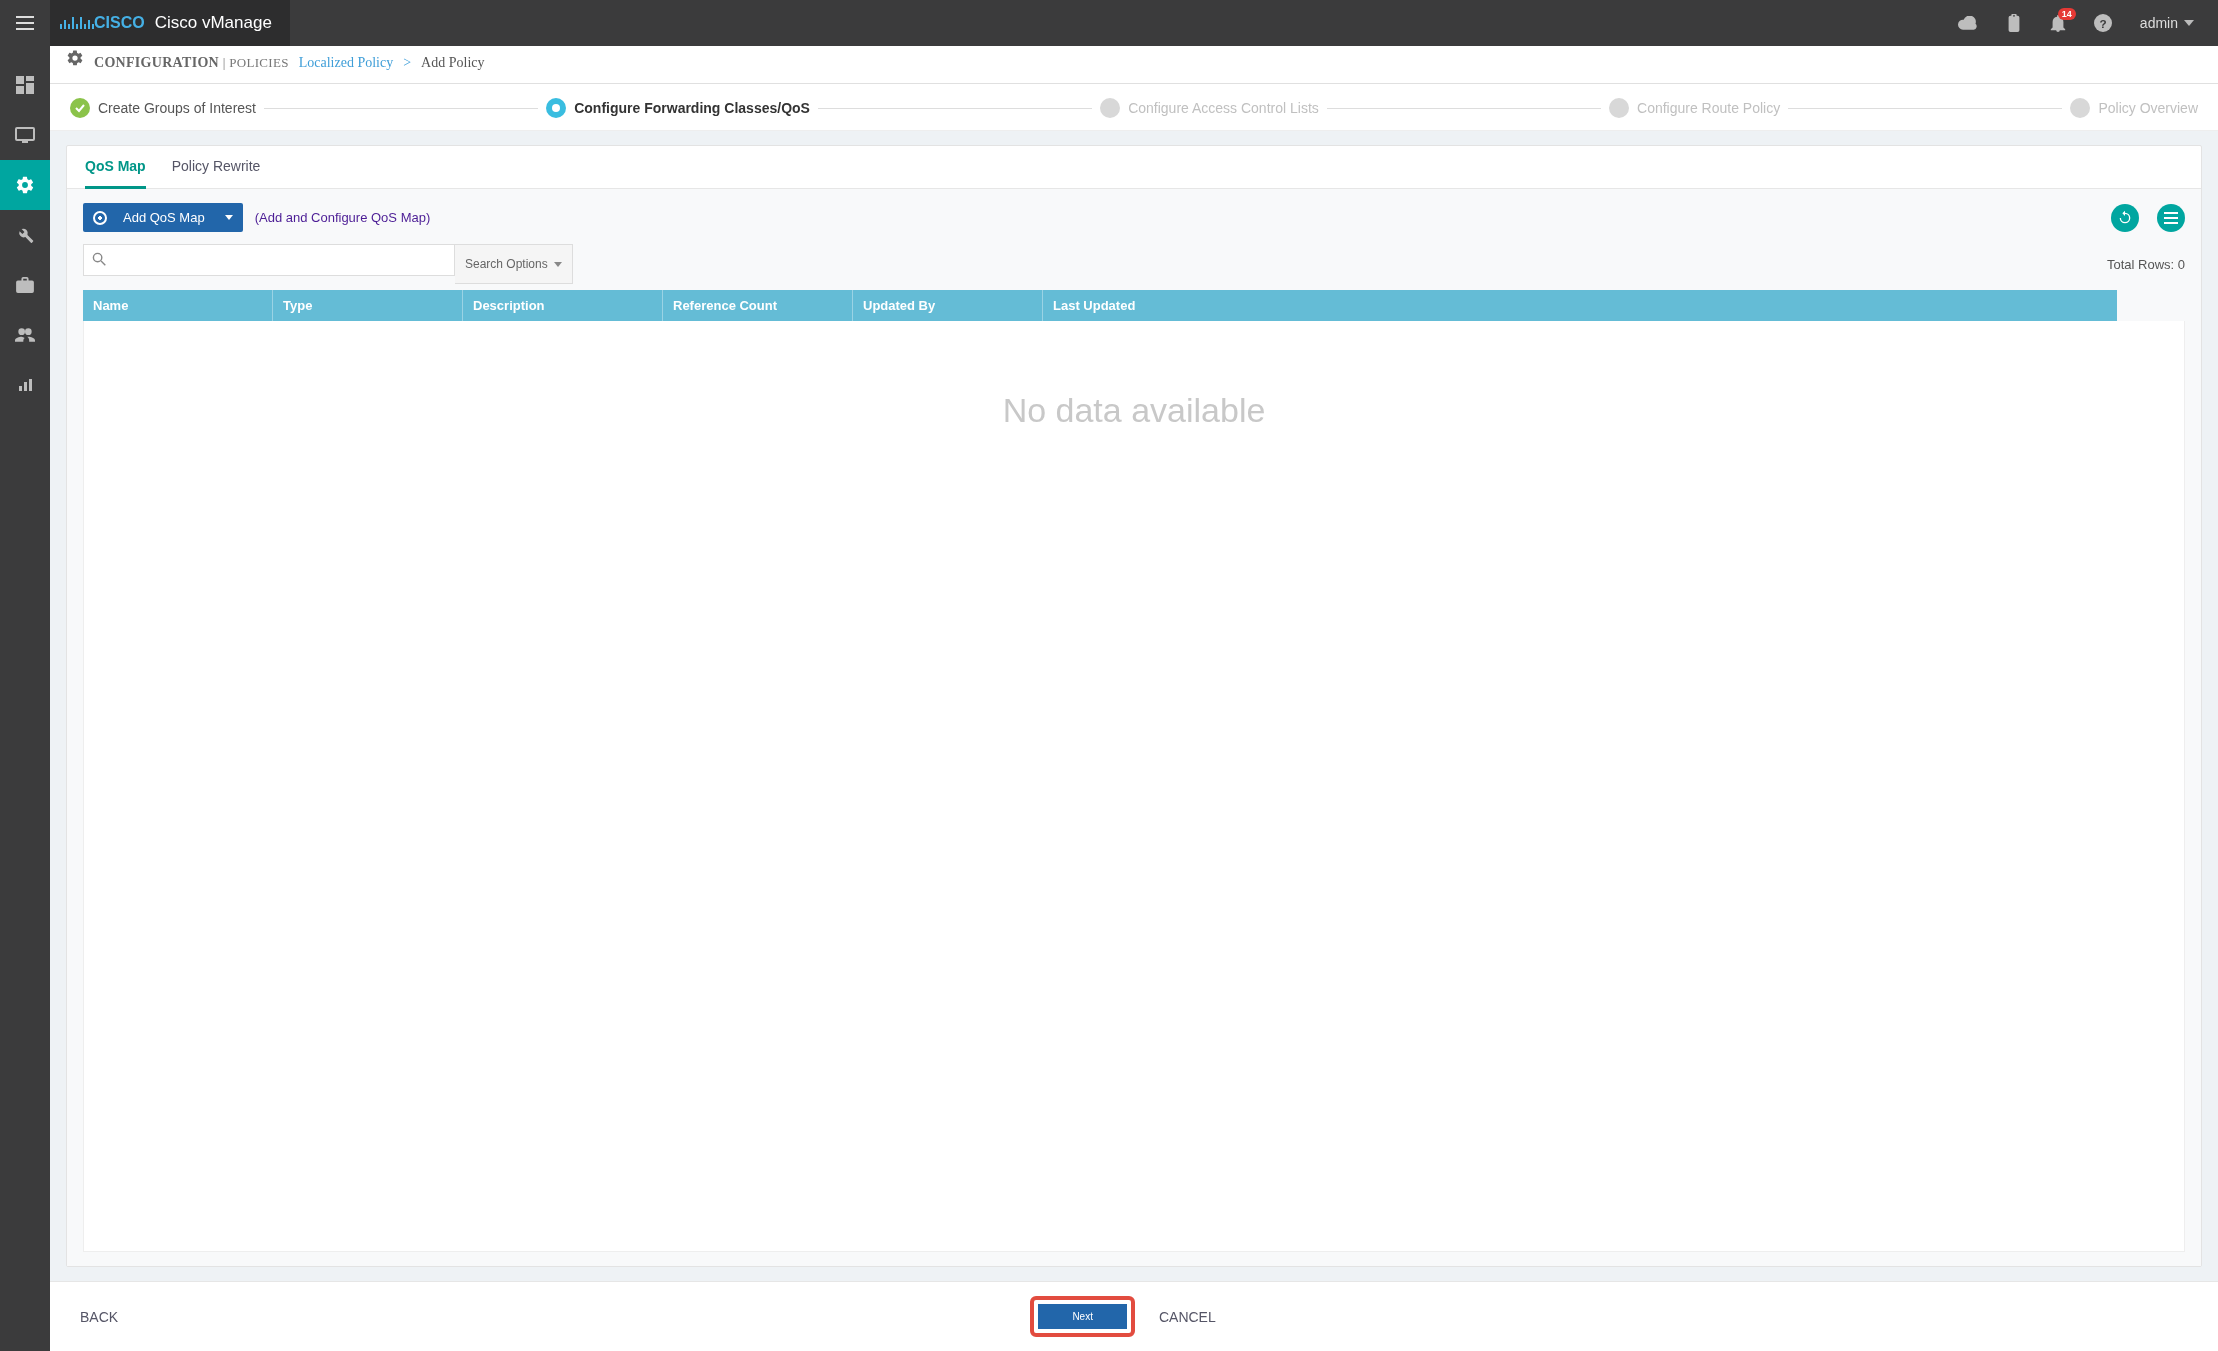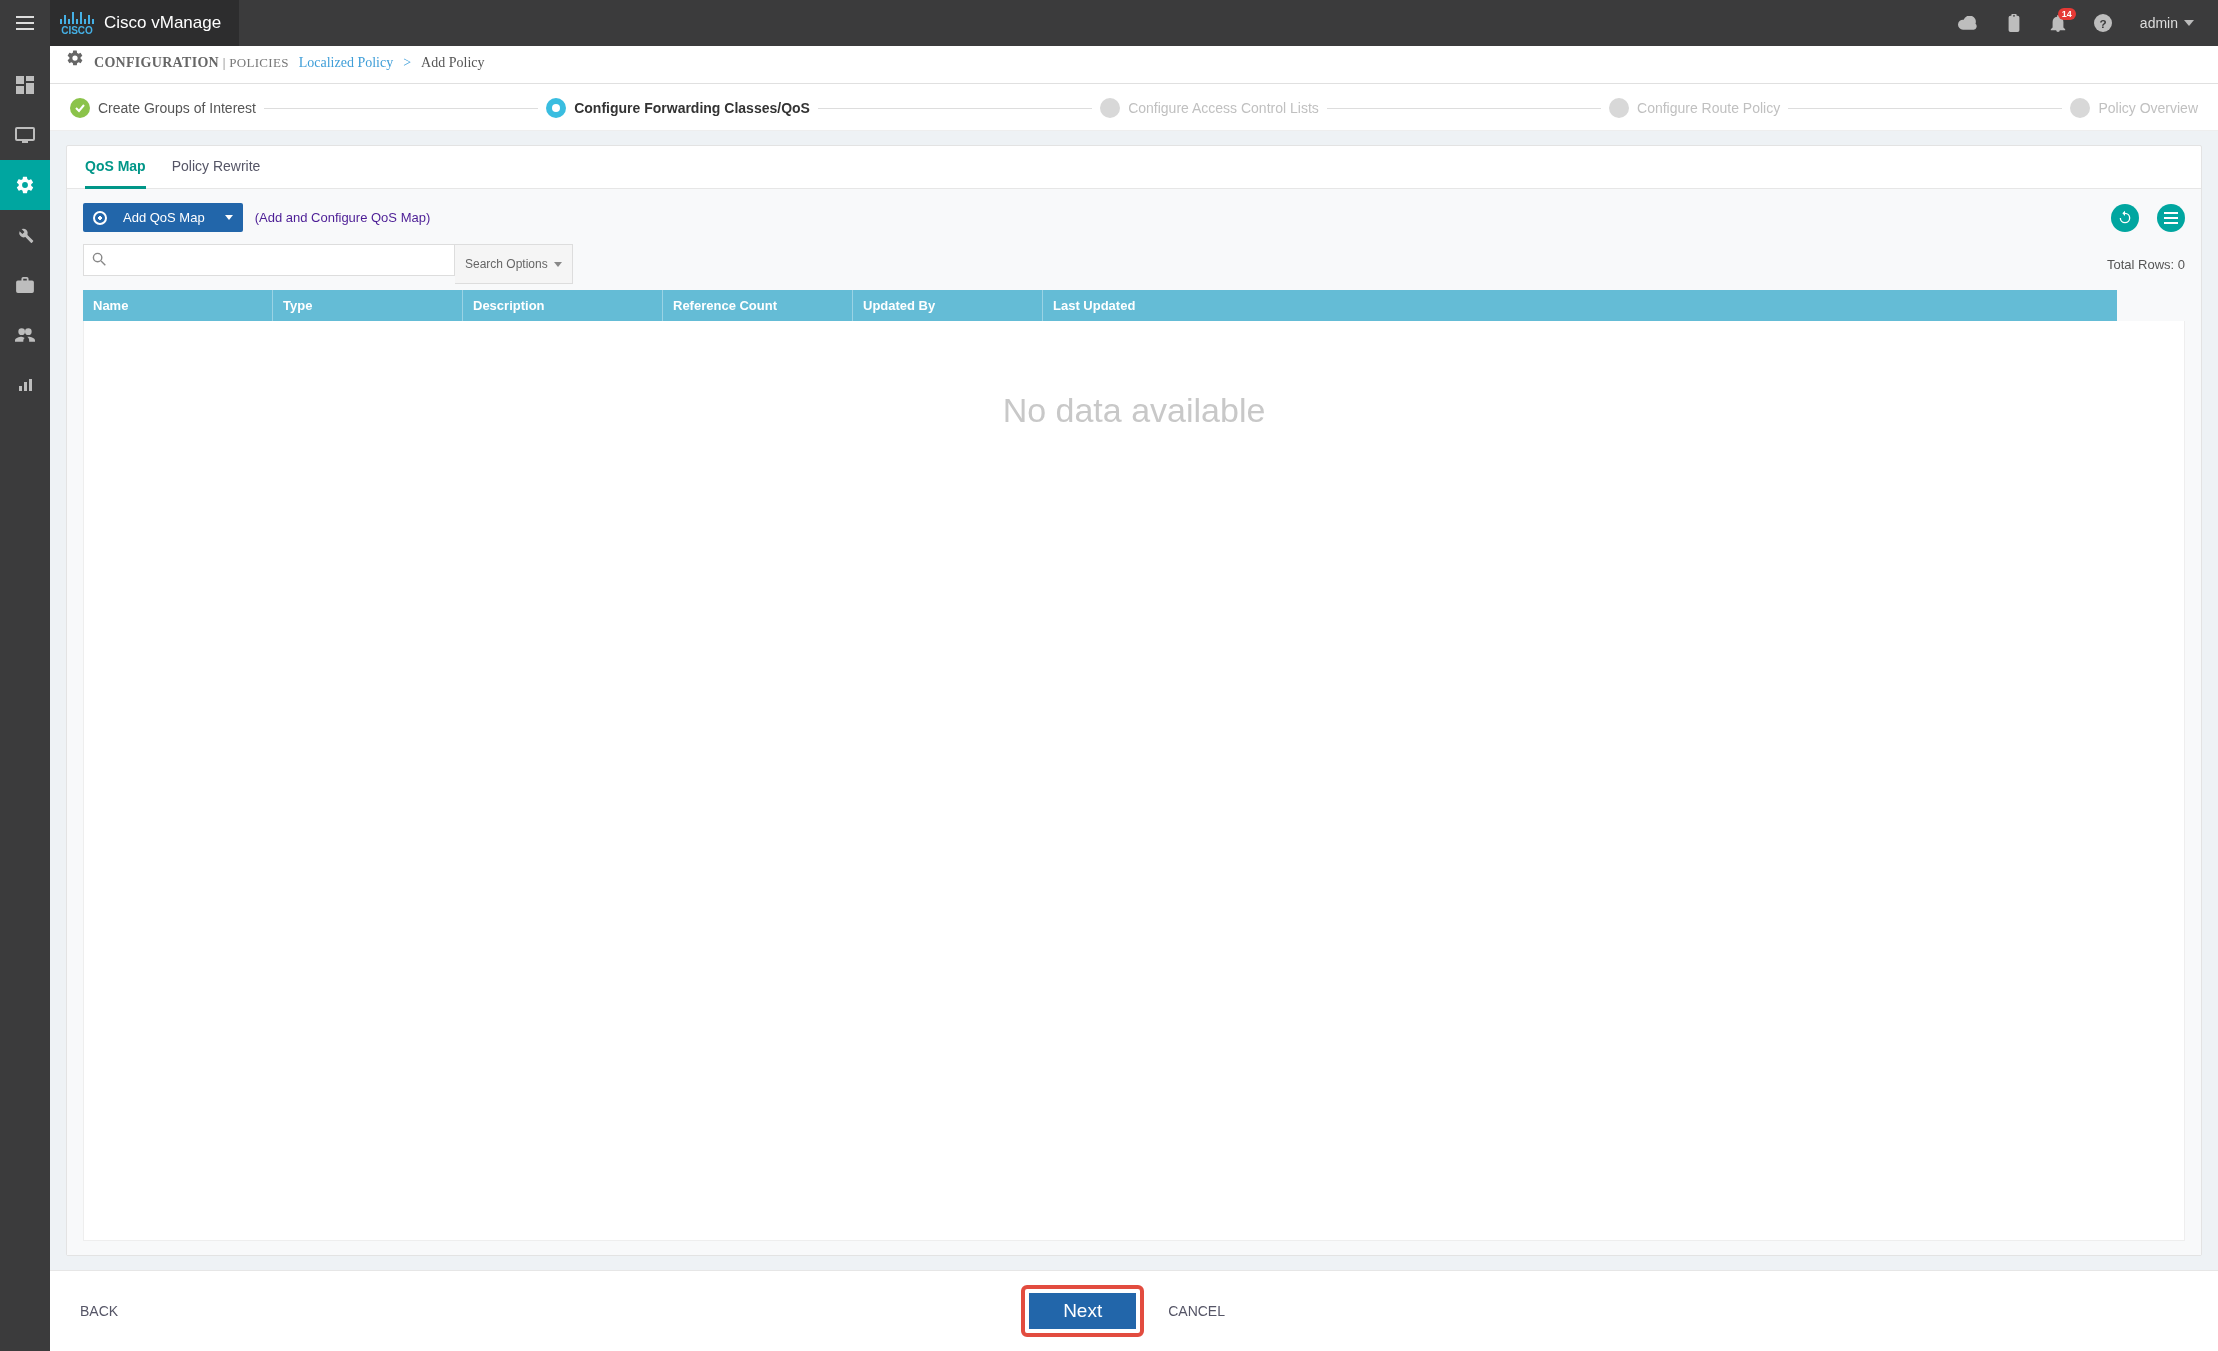--- a/index.html
+++ b/index.html
@@ -30,21 +30,21 @@
     .hamburger { width: 18px; height: 14px; display: flex; flex-direction: column; justify-content: space-between; cursor: pointer; }
     .hamburger span { display: block; height: 2px; background: #ddd; }
     .brand-block {
       background: #2d2d2e;
       height: 100%;
       display: flex;
       align-items: center;
       padding: 0 18px 0 10px;
       gap: 10px;
     }
-    .cisco-logo { display: flex; flex-direction: column; align-items: center; color: #45b0e5; font-weight: bold; font-size: 10px; line-height: 1; }
+    .cisco-logo { display: flex; flex-direction: row; align-items: center; color: #45b0e5; font-weight: bold; font-size: 16px; line-height: 1; }
     .cisco-bars { display:flex; gap:2px; margin-bottom:2px; align-items: flex-end; height: 14px;}
     .cisco-bars span { width:2px; background:#45b0e5; display:block;}
     .cisco-bars span:nth-child(1){height:5px;}
     .cisco-bars span:nth-child(2){height:9px;}
     .cisco-bars span:nth-child(3){height:5px;}
     .cisco-bars span:nth-child(4){height:12px;}
     .cisco-bars span:nth-child(5){height:5px;}
     .cisco-bars span:nth-child(6){height:12px;}
     .cisco-bars span:nth-child(7){height:5px;}
     .cisco-bars span:nth-child(8){height:9px;}
@@ -276,21 +276,21 @@
     }
     .footer .btn-text { color:#556; font-size:14px; cursor:pointer; }
     .footer-center { display:flex; align-items:center; gap: 24px; margin-left:auto; margin-right:auto;}
     .next-wrap {
       border: 4px solid #e24c3f;
       padding: 4px;
       border-radius: 6px;
     }
     .btn-next {
       background:#2266aa; color:#fff; border:none;
-      padding: 7px 34px; font-size:19px; cursor:pointer;
+      padding: 7px 34px; font-size:10px; cursor:pointer;
     }
   </style>
 </head>
 <body>
 
 <div class="app">
 
   <div class="topbar">
     <div class="hamburger-wrap">
       <div class="hamburger">

